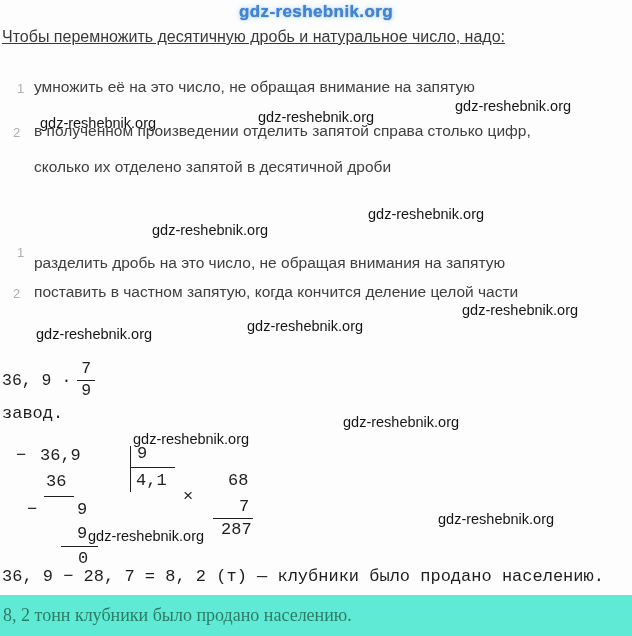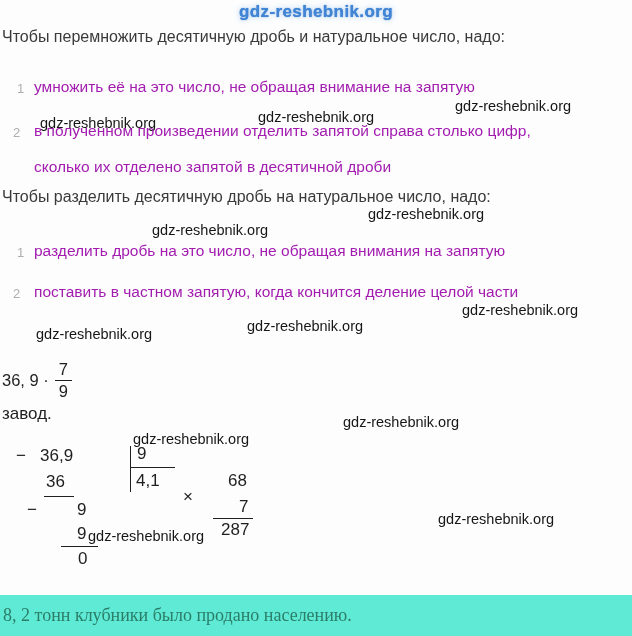--- a/index.html
+++ b/index.html
@@ -19,33 +19,34 @@
   }
   .wm {
     position:absolute;
     font-size:14.5px; color:#161616;
     white-space:nowrap;
   }
   .para {
     position:absolute;
     font-size:16px; color:#3a3a3a;
     white-space:nowrap;
+    text-decoration:underline;
   }
   .step-num {
     position:absolute;
     font-size:13px; color:#aeaeae;
   }
   .step-text {
     position:absolute;
-    font-size:15.5px; color:#a21caf;
+    font-size:15.5px; color:#404040;
     white-space:nowrap;
   }
   .math {
     position:absolute;
-    font-family:Liberation Sans, sans-serif;
+    font-family:Liberation Mono, monospace;
     font-size:17px; color:#1f1f1f;
     white-space:nowrap;
   }
   .formula { display:flex; align-items:center; gap:6px; font-size:16.5px; }
   .frac { display:inline-flex; flex-direction:column; align-items:center; line-height:1.15; }
   .frac-num { border-bottom:1px solid #1f1f1f; padding:0 4px 1px; }
   .frac-den { padding-top:1px; }
   .line { position:absolute; height:1px; background:#1f1f1f; }
   .vline { position:absolute; width:1px; background:#1f1f1f; }
   .answer-bar {
@@ -81,24 +82,23 @@
 
   <div class="para" style="left:2px; top:28px">Чтобы перемножить десятичную дробь и натуральное число, надо:</div>
 
   <span class="step-num" style="left:17px; top:81px">1</span>
   <span class="step-text" style="left:34px; top:78px">умножить её на это число, не обращая внимание на запятую</span>
 
   <span class="step-num" style="left:13px; top:125px">2</span>
   <span class="step-text" style="left:34px; top:158px">сколько их отделено запятой в десятичной дроби</span>
   <span class="step-text" style="left:34px; top:122px">в полученном произведении отделить запятой справа столько цифр,</span>
 
-  <div class="para" style="left:2px; top:188px">Чтобы разделить десятичную дробь на натуральное число, надо:</div>
 
   <span class="step-num" style="left:17px; top:245px">1</span>
-  <span class="step-text" style="left:34px; top:242px">разделить дробь на это число, не обращая внимания на запятую</span>
+  <span class="step-text" style="left:34px; top:254px">разделить дробь на это число, не обращая внимания на запятую</span>
 
   <span class="step-num" style="left:13px; top:286px">2</span>
   <span class="step-text" style="left:34px; top:283px">поставить в частном запятую, когда кончится деление целой части</span>
 
 
   <div class="math formula" style="left:2px; top:360px">
     <span>36, 9 ·</span>
     <span class="frac">
       <span class="frac-num">7</span>
       <span class="frac-den">9</span>
@@ -119,18 +119,19 @@
   <span class="math" style="left:77px;  top:524px">9</span>
   <div class="line" style="left:61px;  top:546px; width:37px"></div>
   <span class="math" style="left:78px;  top:549px">0</span>
 
   <span class="math" style="left:183px; top:487px">×</span>
   <span class="math" style="left:228px; top:471px">68</span>
   <span class="math" style="left:239px; top:497px">7</span>
   <div class="line" style="left:213px; top:518px; width:40px"></div>
   <span class="math" style="left:221px; top:520px">287</span>
 
+  <div class="math" style="left:2px; top:567px">36, 9 − 28, 7 = 8, 2 (т) — клубники было продано населению.</div>
 
   <div class="answer-bar">
     <div class="answer-text">8, 2 тонн клубники было продано населению.</div>
   </div>
 
 </div>
 
 </body></html>

